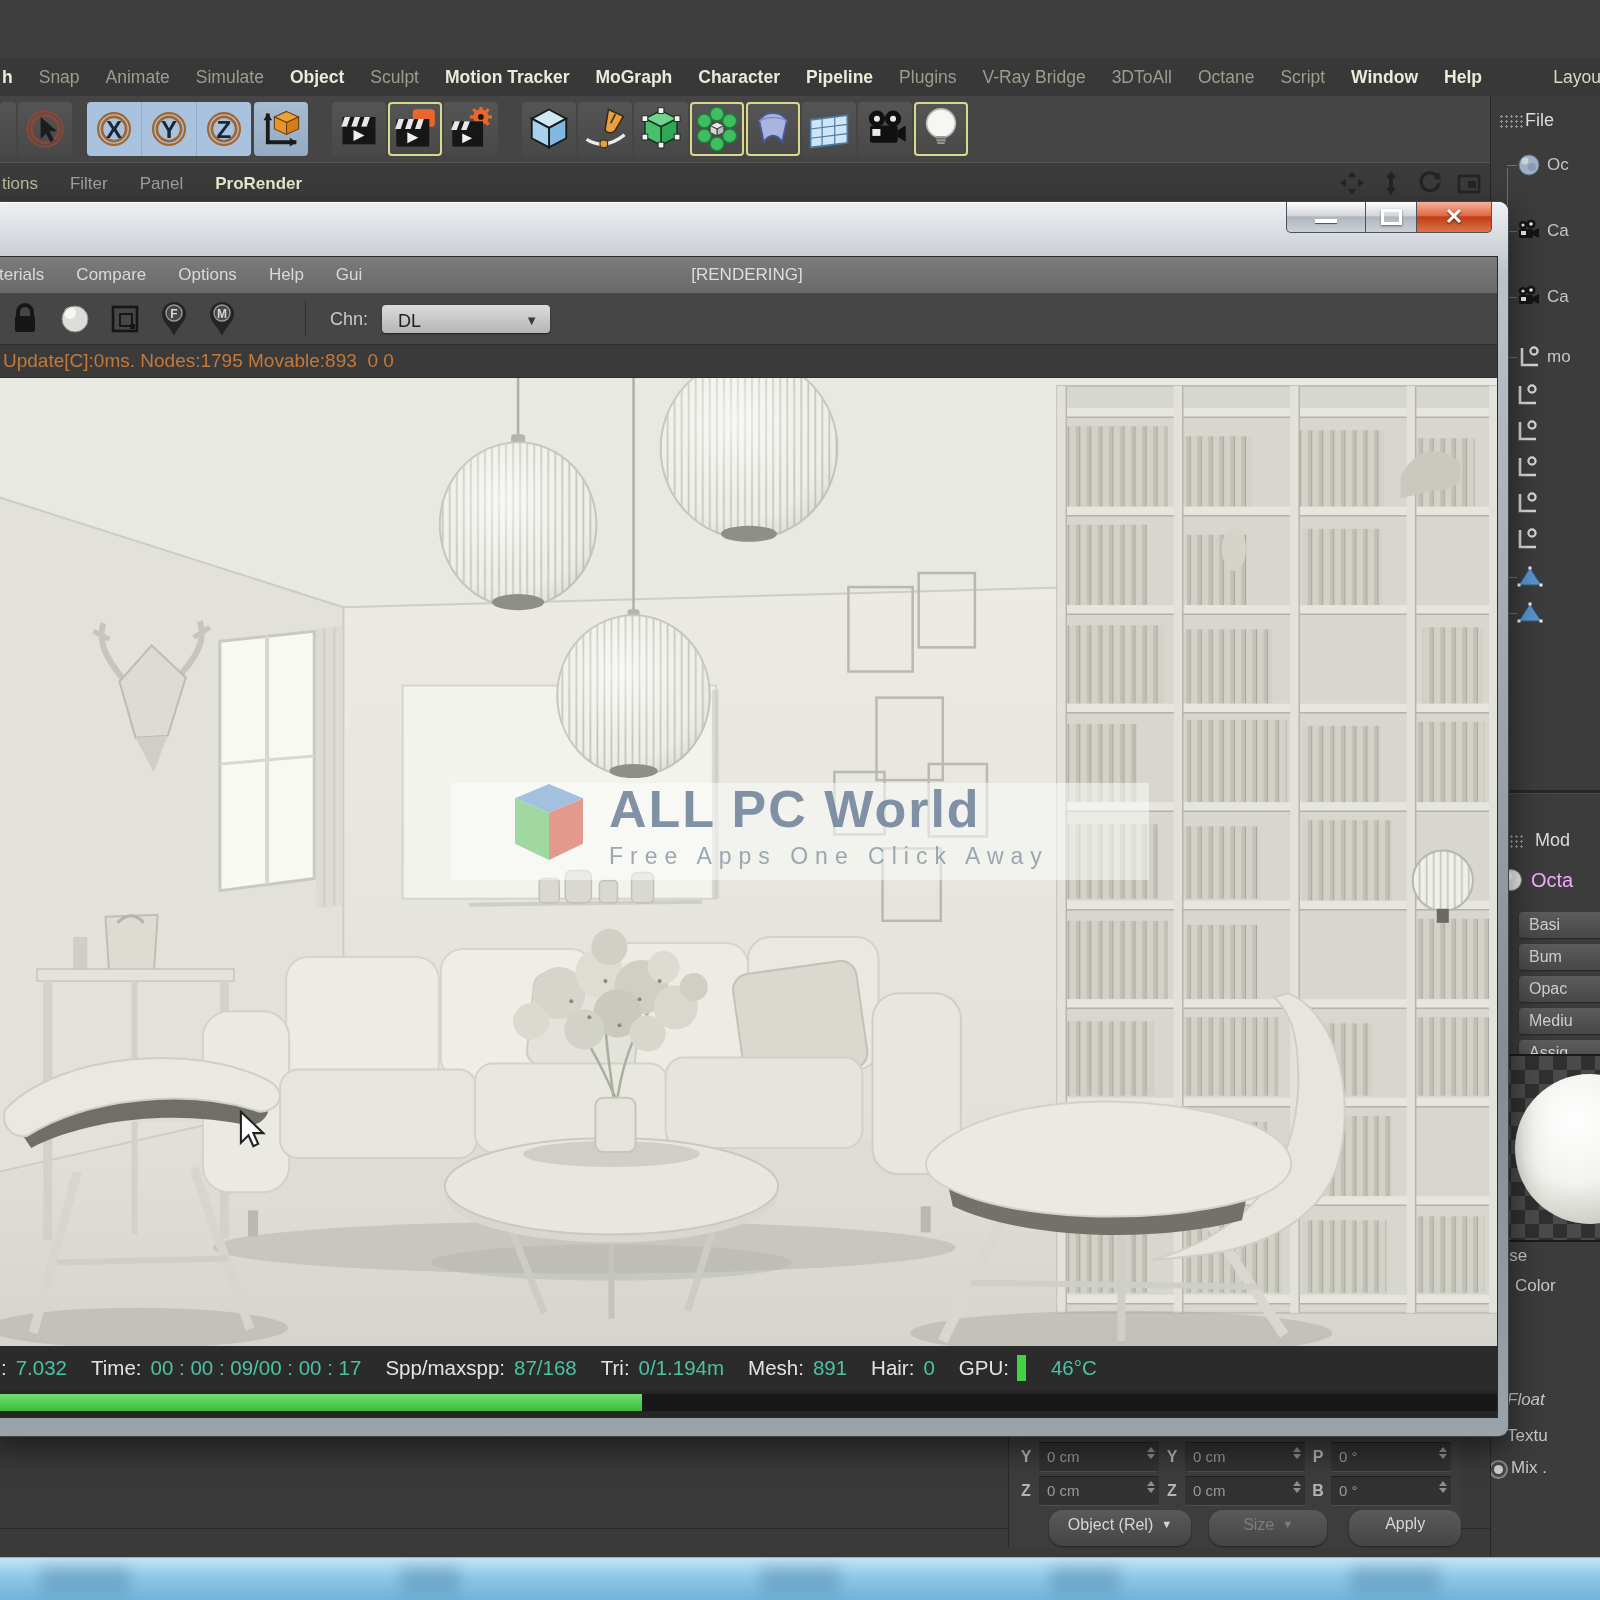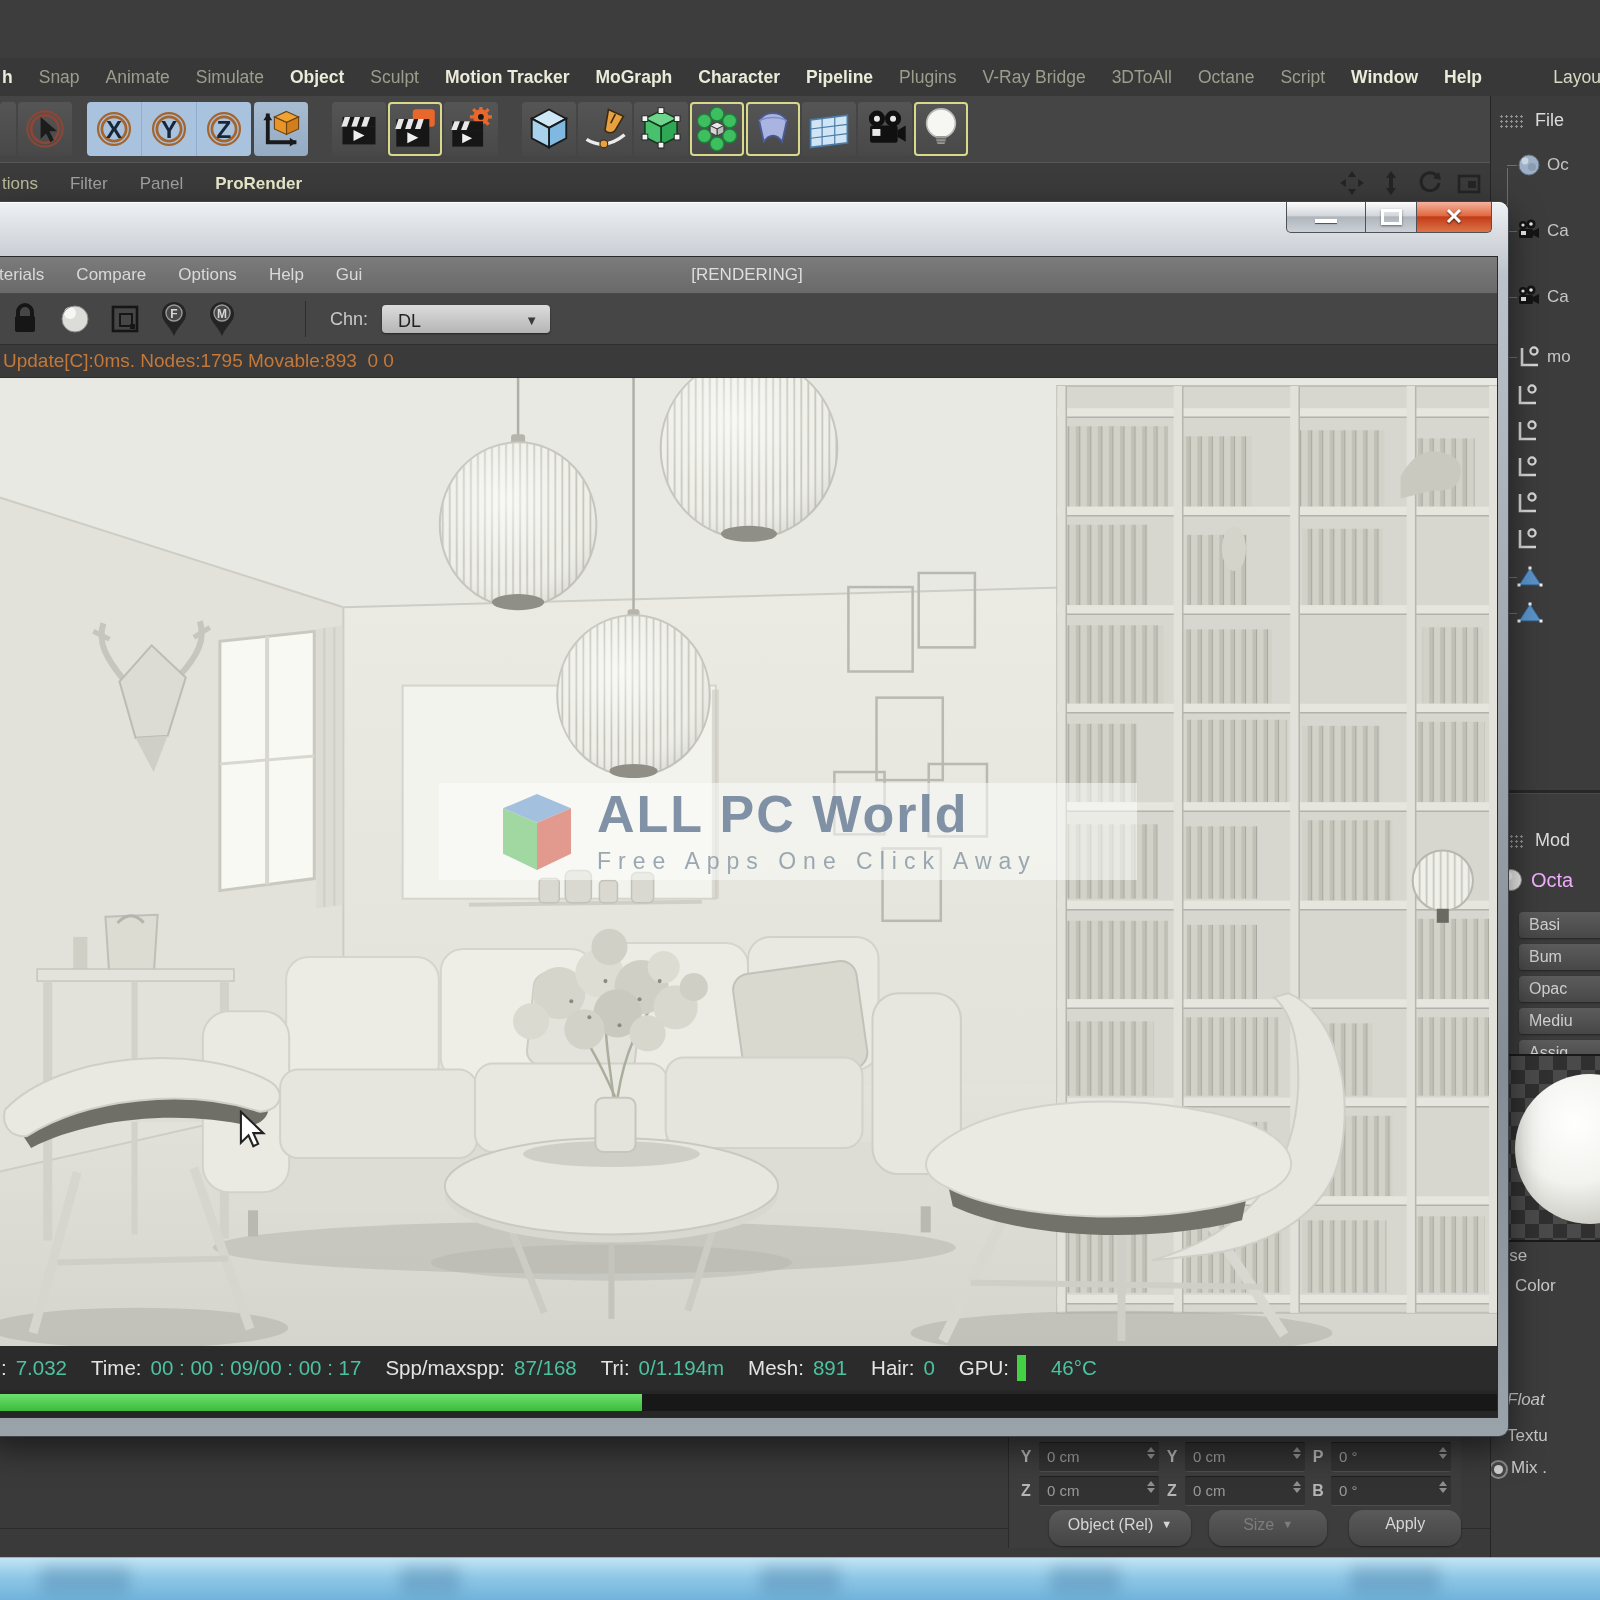--- a/index.html
+++ b/index.html
@@ -41,21 +41,21 @@
   .vpi.opt{color:#b9b99a;padding-left:2px;}
   .vpi.pro{color:#e6e6c8;font-weight:bold;}
   .vp-icons{position:absolute;right:118px;top:7px;display:flex;gap:13px;}
   .vp-strip{position:absolute;left:0;top:204px;width:1490px;height:14px;background:#1e1e1e;z-index:6;}
 
   
   .sidebar{position:absolute;left:1490px;top:96px;width:110px;height:1504px;background:#3c3c3c;
     border-left:1px solid #262626;overflow:hidden;z-index:10;}
   .grip{width:26px;height:14px;background-image:radial-gradient(#8f8f8f 1.1px,transparent 1.3px);
     background-size:5px 5px;}
-  .om-head{position:absolute;left:8px;top:14px;display:flex;align-items:center;gap:10px;}
+  .om-head{position:absolute;left:8px;top:14px;display:flex;align-items:center;}
   .om-title{color:#dcdcdc;font-size:18px;}
   .treeline{position:absolute;left:16px;top:72px;width:1px;height:428px;background:#6f6f6f;}
   .trow{position:absolute;left:0;height:26px;display:flex;align-items:center;}
   .trow .stub{width:10px;height:1px;background:#6f6f6f;margin-left:16px;}
   .tlabel{color:#c6c6c6;font-size:17px;margin-left:6px;white-space:nowrap;}
   .sb-divider{position:absolute;left:0;top:694px;width:110px;height:3px;
     background:#272727;border-bottom:1px solid #4a4a4a;}
   .mat-head{position:absolute;left:8px;top:734px;display:flex;align-items:center;gap:10px;}
   .mat-row{position:absolute;left:8px;top:772px;display:flex;align-items:center;gap:8px;}
   .mat-name{color:#f0abfc;font-size:20px;}
@@ -132,22 +132,22 @@
     background:linear-gradient(180deg,#dcdcdc,#b5b5b5);color:#222;font-size:18px;
     line-height:32px;padding-left:16px;box-shadow:0 1px 2px rgba(0,0,0,.5);}
   .chn-select .dd{position:absolute;right:12px;top:0;color:#3a3a3a;font-size:13px;}
 
   .lv-update{height:32px;flex:0 0 auto;background:#3a3a3a;border-bottom:1px solid #2e2e2e;
     color:#c4793b;font-size:19px;line-height:32px;padding-left:6px;white-space:pre;}
 
   .lv-canvas{position:relative;flex:1 1 auto;background:#e8e8e2;overflow:hidden;}
   .lv-canvas svg.scene{position:absolute;inset:0;width:100%;height:100%;}
 
-  .watermark{position:absolute;left:442px;top:405px;width:698px;height:97px;
-    background:rgba(252,252,250,.55);display:flex;align-items:center;padding-left:64px;
+  .watermark{position:absolute;left:454px;top:405px;width:698px;height:97px;
+    background:rgba(252,252,250,.55);display:flex;padding-left:64px;
     box-sizing:border-box;}
   .wm-text{margin-left:26px;}
   .wm-title{font-size:52px;font-weight:bold;color:rgba(108,128,152,.85);letter-spacing:2px;line-height:1;}
   .wm-sub{font-size:23px;color:rgba(140,154,164,.85);letter-spacing:7px;margin-top:8px;}
 
   .cursor{position:absolute;left:242px;top:732px;}
 
   .lv-status{height:44px;flex:0 0 auto;background:#2b2b2b;display:flex;align-items:center;
     font-size:20.5px;padding-left:4px;white-space:pre;}
   .seg{display:flex;align-items:center;margin-right:24px;}

